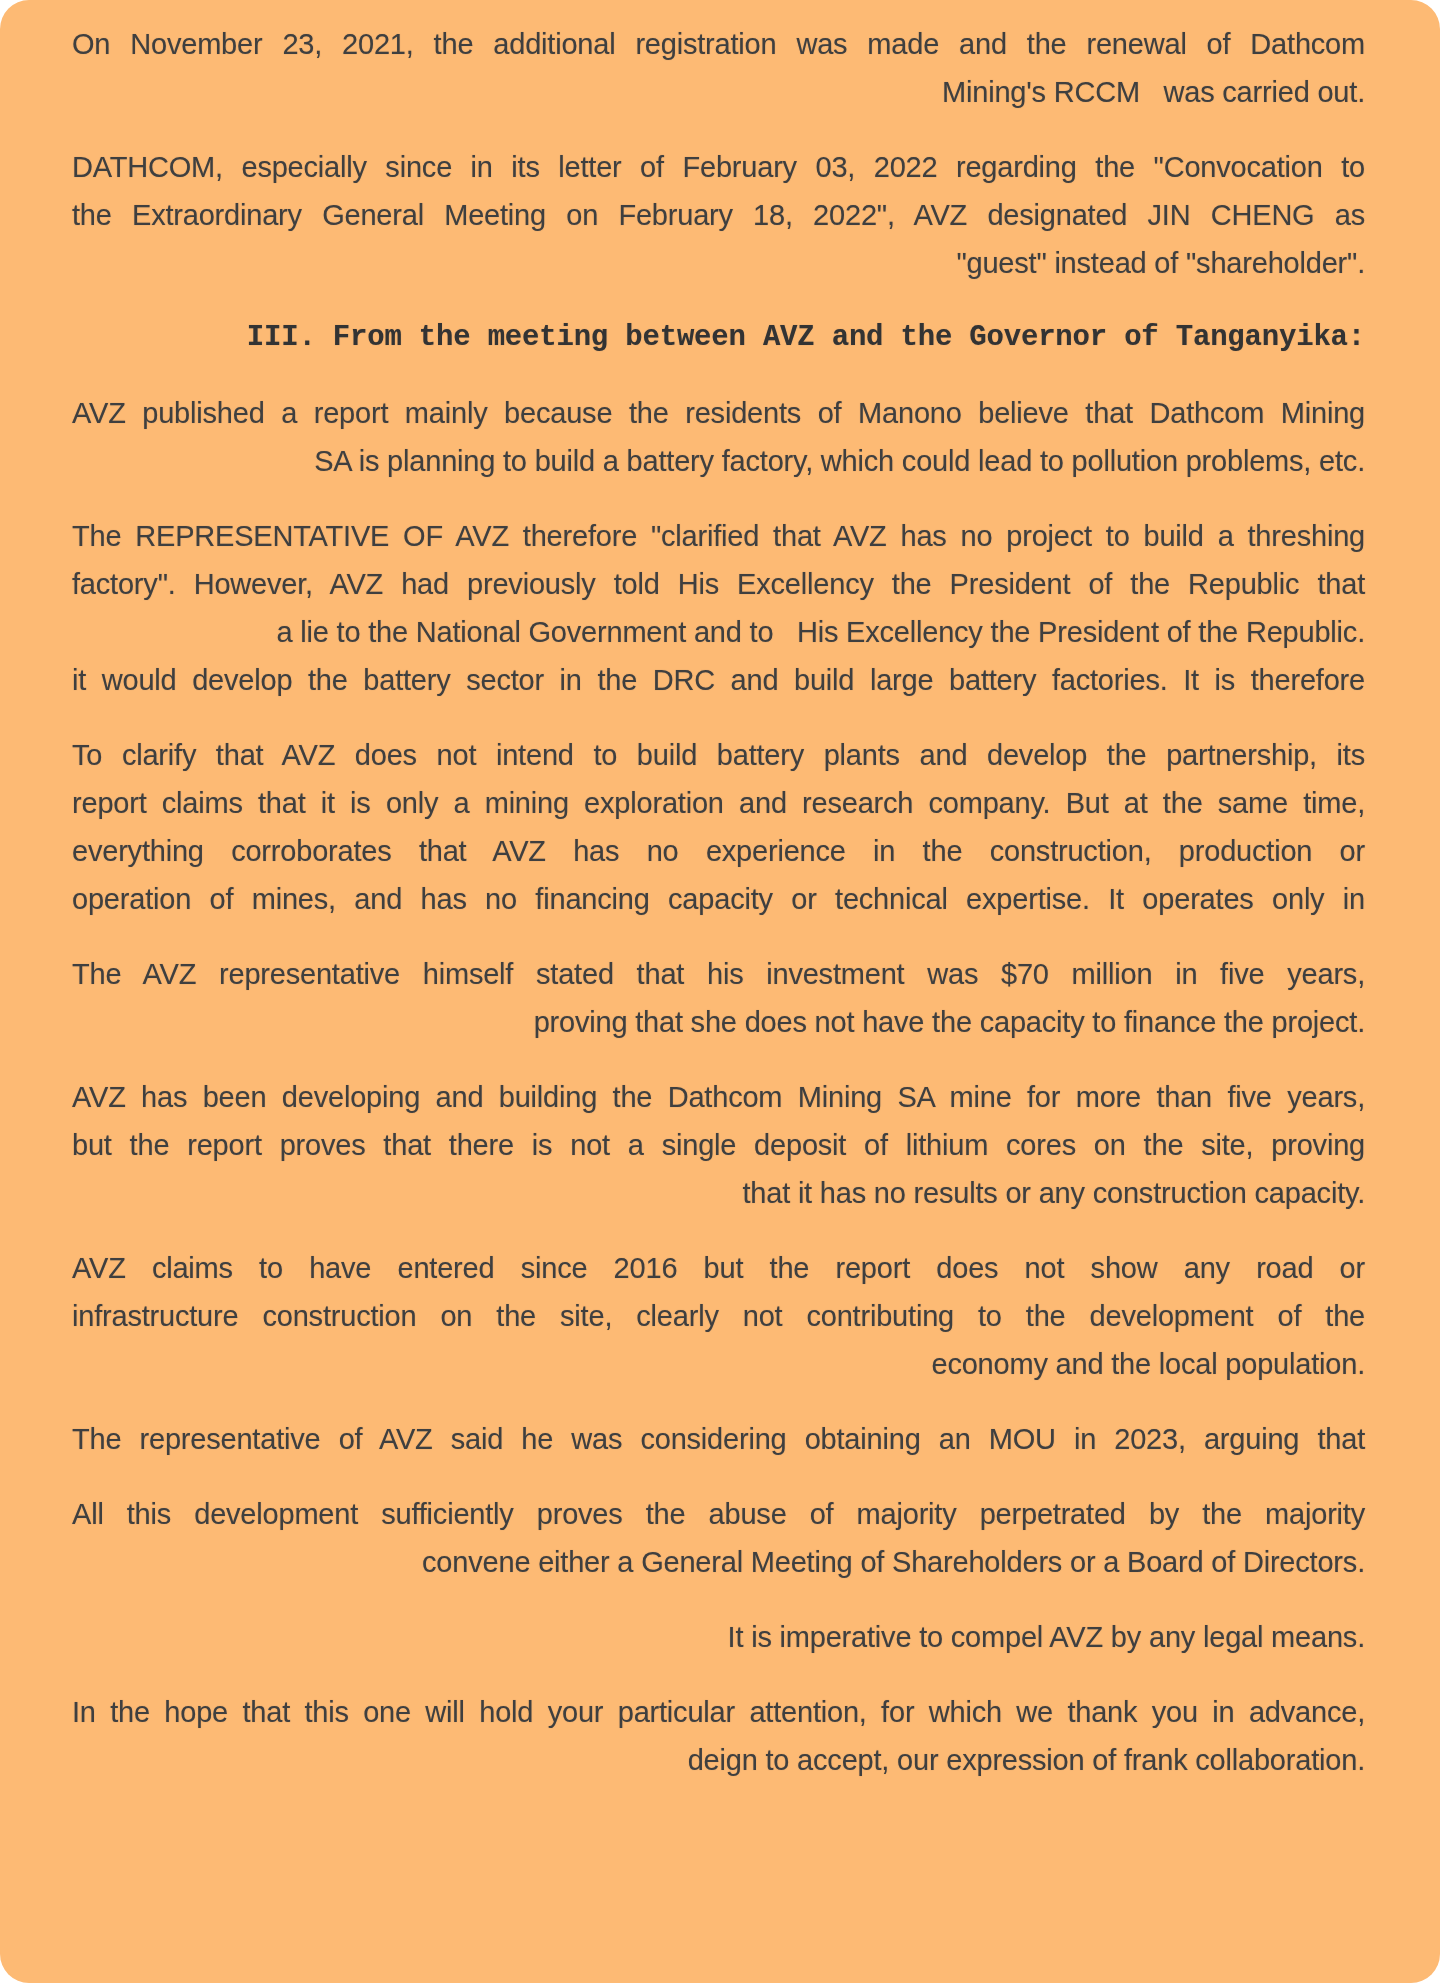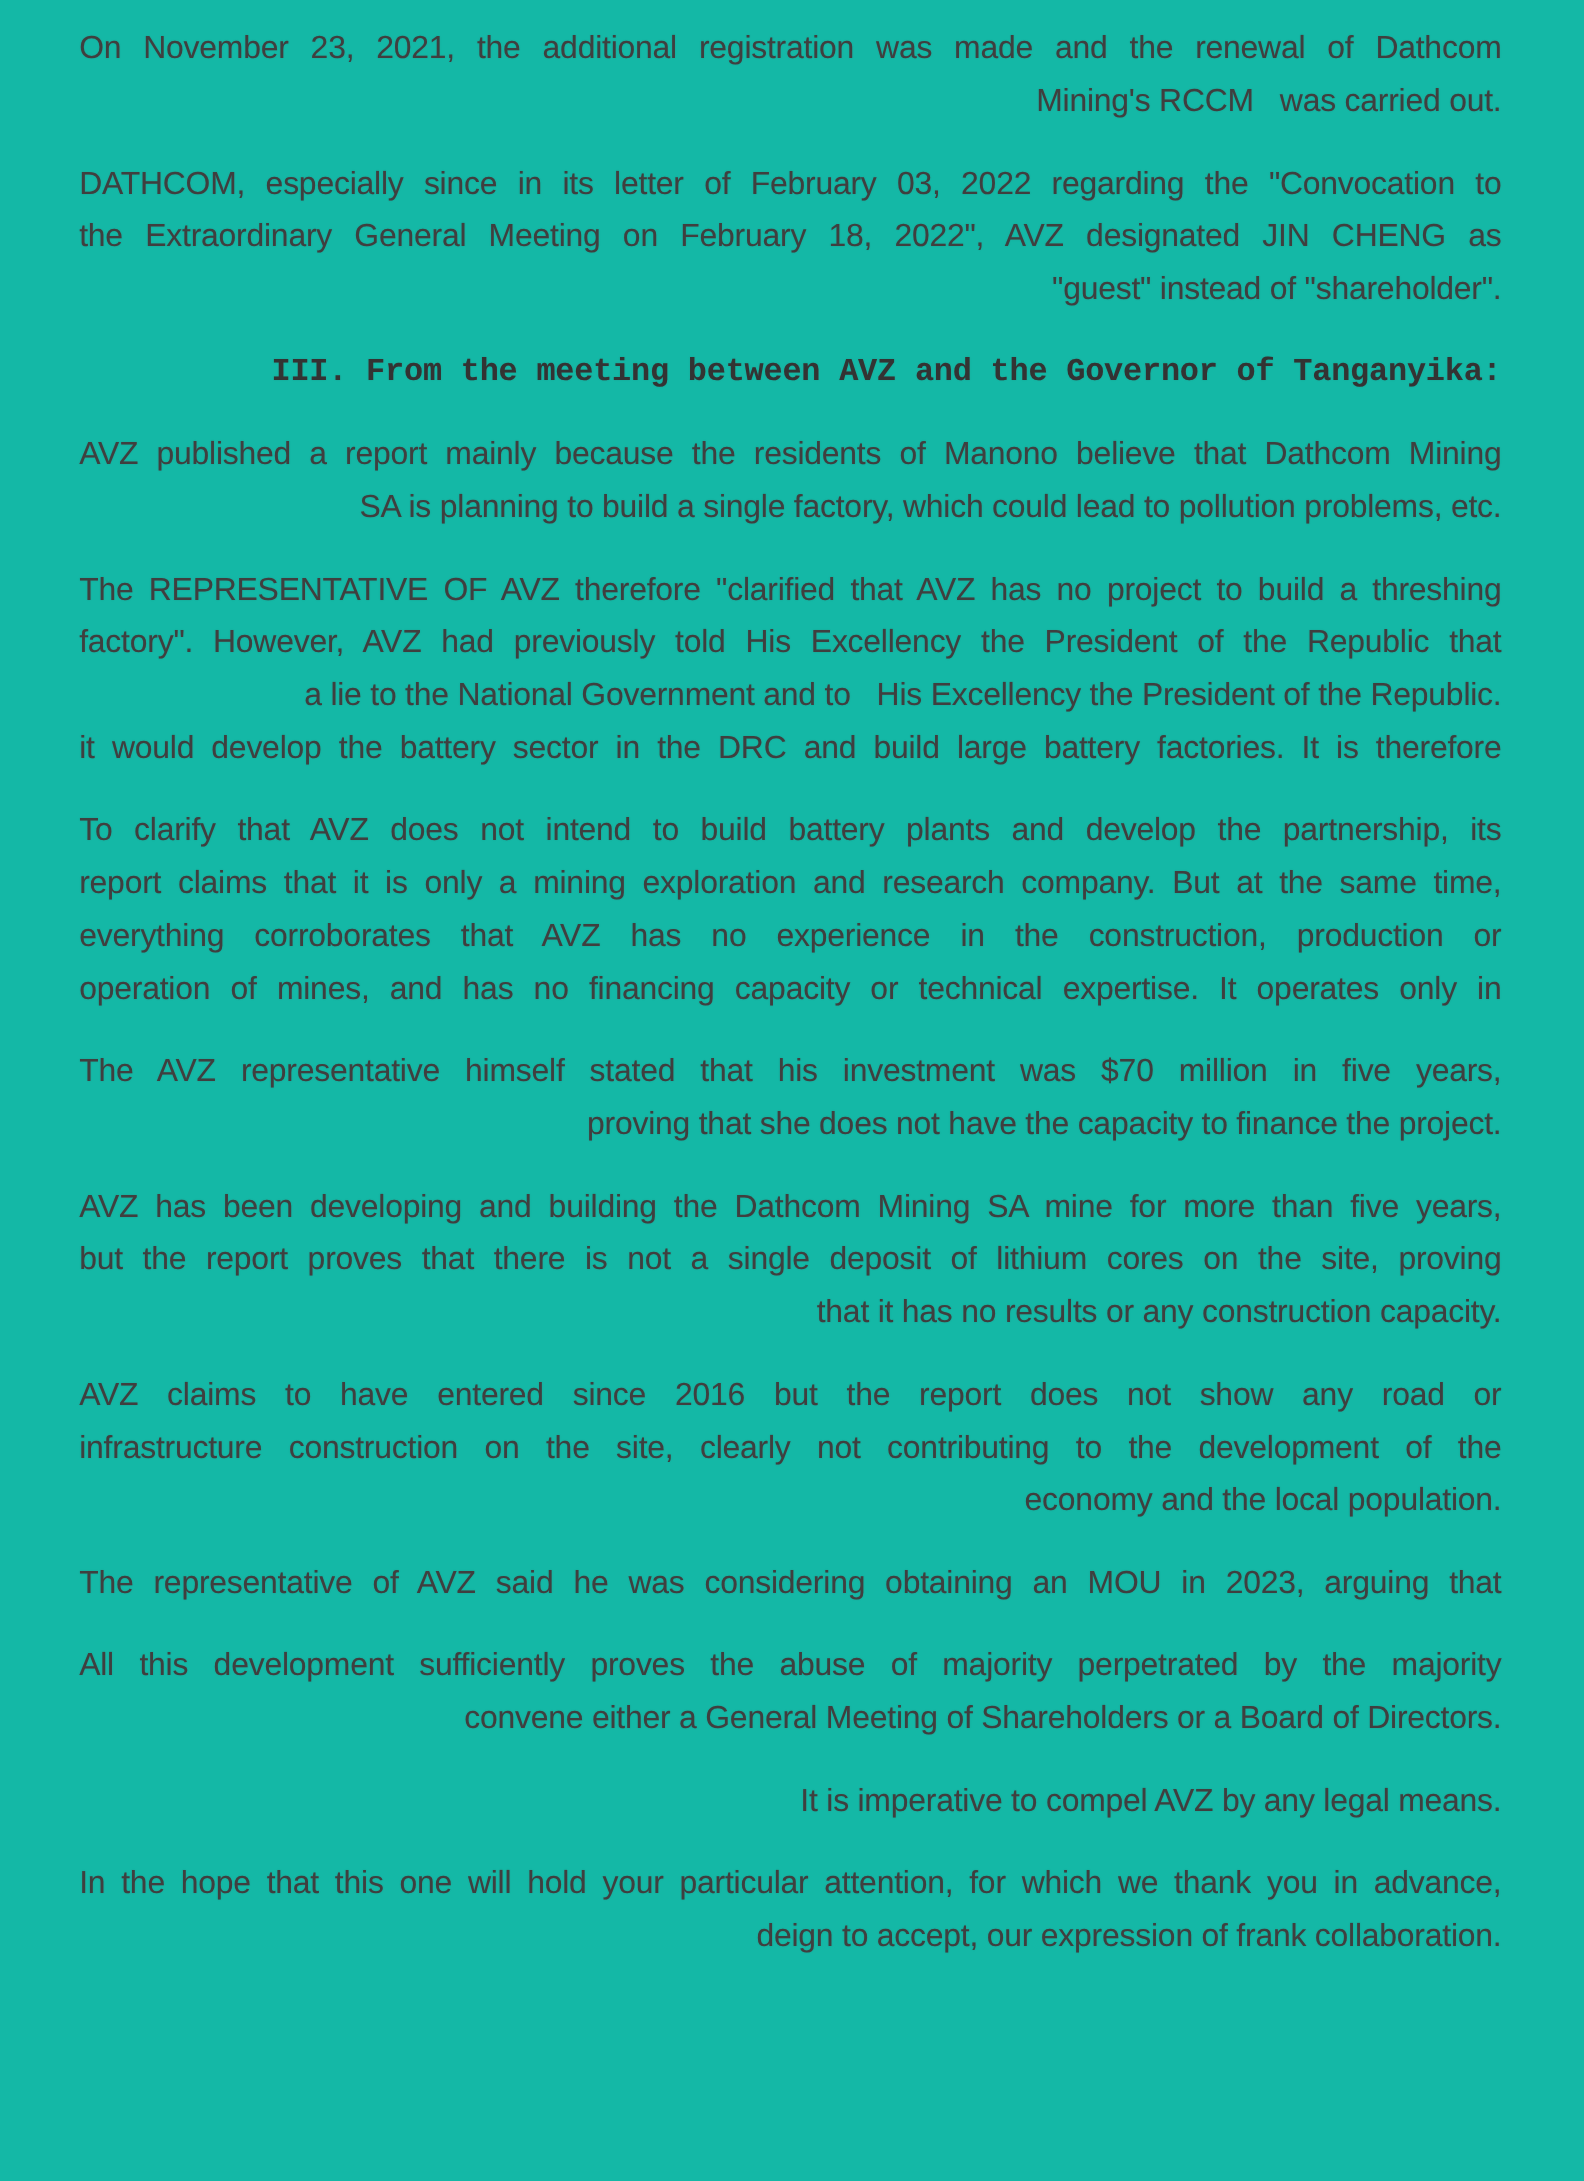--- a/index.html
+++ b/index.html
@@ -35,37 +35,37 @@
     text-align: right;
   }
   .line.just {
     text-align: justify;
     text-align-last: justify;
   }
 </style>
 </head>
 <body>
 
-<div class="page" style="background: #14b8a6; color: rgb(63, 63, 63);">
+<div class="page" style="background: #fdba74; color: rgb(63, 63, 63); border-radius: 29px;">
   <div id="doc">
       <div class="block">
         <div class="line just">On November 23, 2021, the additional registration was made and the renewal of Dathcom</div>
         <div class="line">Mining's RCCM&nbsp;&nbsp; was carried out.</div>
       </div>
       <div class="block">
         <div class="line just">DATHCOM, especially since in its letter of February 03, 2022 regarding the "Convocation to</div>
         <div class="line just">the Extraordinary General Meeting on February 18, 2022", AVZ designated JIN CHENG as</div>
         <div class="line">"guest" instead of "shareholder".</div>
       </div>
       <div class="block heading" style="color: rgb(51, 51, 51); font-family: Liberation Mono, monospace;">
         <div class="line">III. From the meeting between AVZ and the Governor of Tanganyika:</div>
       </div>
       <div class="block">
         <div class="line just">AVZ published a report mainly because the residents of Manono believe that Dathcom Mining</div>
-        <div class="line">SA is planning to build a single factory, which could lead to pollution problems, etc.</div>
+        <div class="line">SA is planning to build a battery factory, which could lead to pollution problems, etc.</div>
       </div>
       <div class="block">
         <div class="line just">The REPRESENTATIVE OF AVZ therefore "clarified that AVZ has no project to build a threshing</div>
         <div class="line just">factory". However, AVZ had previously told His Excellency the President of the Republic that</div>
         <div class="line">a lie to the National Government and to&nbsp;&nbsp; His Excellency the President of the Republic.</div>
         <div class="line just">it would develop the battery sector in the DRC and build large battery factories. It is therefore</div>
       </div>
       <div class="block">
         <div class="line just">To clarify that AVZ does not intend to build battery plants and develop the partnership, its</div>
         <div class="line just">report claims that it is only a mining exploration and research company. But at the same time,</div>

